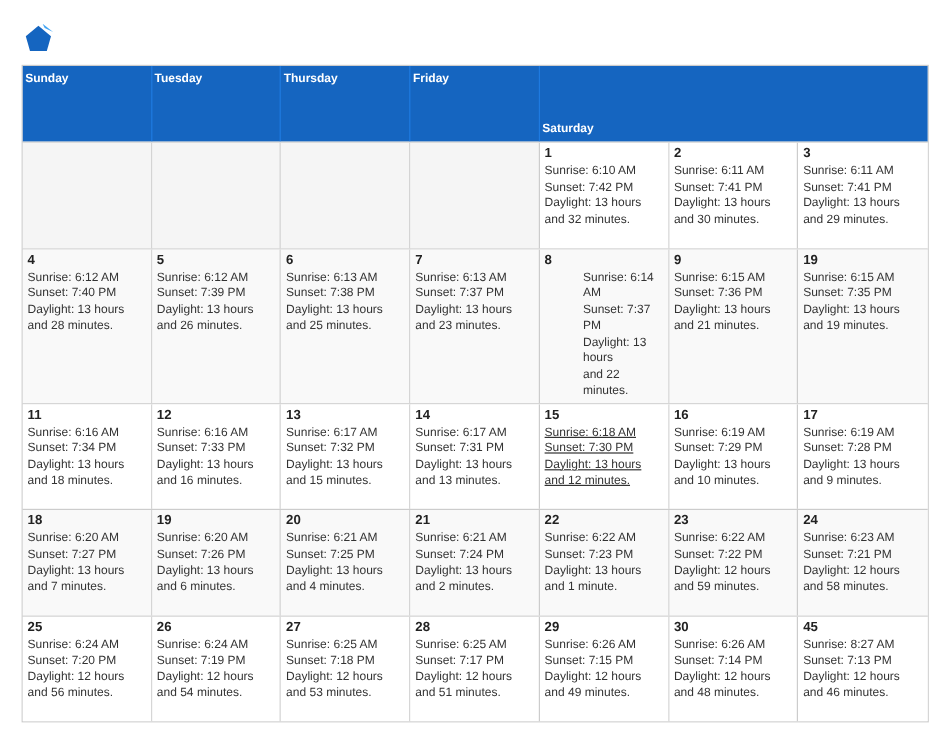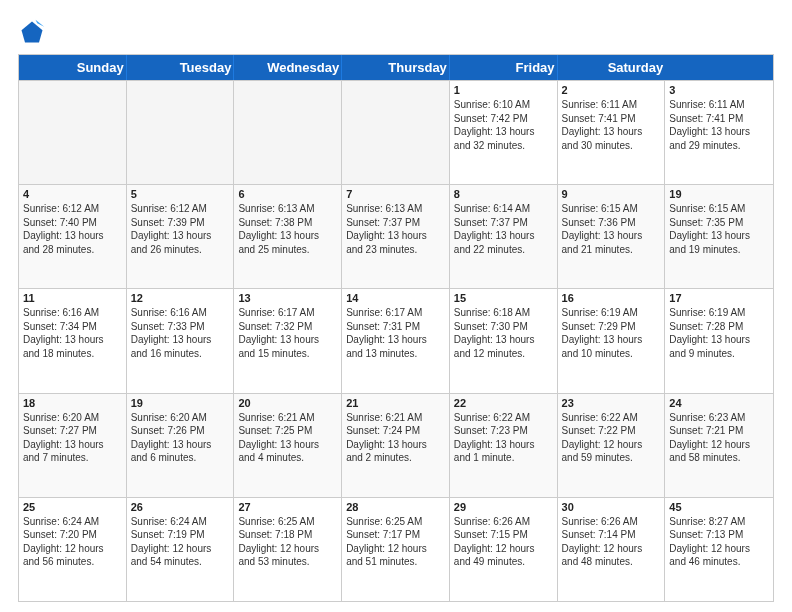--- a/index.html
+++ b/index.html
@@ -58,27 +58,27 @@
       flex-direction: column;
       border: 1px solid #ccc;
     }
     .cal-header-row {
       display: grid;
       grid-template-columns: repeat(7, 1fr);
       background: #1565c0;
     }
     .cal-header-cell {
       color: #fff;
-      font-size: 13px;
+      font-size: 10px;
       font-weight: bold;
-      text-align: right;
+      text-align: left;
       padding: 5px 2px;
       border-right: 1px solid #1e7ae0;
     }
-    .cal-header-cell:last-child { border-right: none; }
+    .cal-header-cell:last-child { border-right: none; margin-top: 42px; }
     .cal-body {
       flex: 1;
       display: flex;
       flex-direction: column;
     }
     .cal-row {
       display: grid;
       grid-template-columns: repeat(7, 1fr);
       flex: 1;
       border-top: 1px solid #ccc;
@@ -125,21 +125,20 @@
     <div class="title-block">
       <div class="main-title"></div>
       <div class="subtitle"></div>
     </div>
   </div>
 
   <div class="calendar">
     <div class="cal-header-row">
     <div class="cal-header-cell">Sunday</div>
         <div class="cal-header-cell">Tuesday</div>
-        <div class="cal-header-cell">Wednesday</div>
         <div class="cal-header-cell">Thursday</div>
         <div class="cal-header-cell">Friday</div>
         <div class="cal-header-cell">Saturday</div>
       </div>
     <div class="cal-body">
     <div class="cal-row">
           <div class="cal-cell empty"></div>
           <div class="cal-cell empty"></div>
           <div class="cal-cell empty"></div>
           <div class="cal-cell empty"></div>
@@ -189,21 +188,21 @@
           </div>
           <div class="cal-cell alt">
             <div class="day-num">7</div>
             <div class="cell-info" style="white-space: pre-line;">Sunrise: 6:13 AM
 Sunset: 7:37 PM
 Daylight: 13 hours
 and 23 minutes.</div>
           </div>
           <div class="cal-cell alt">
             <div class="day-num">8</div>
-            <div class="cell-info" style="white-space: pre-line;">Sunrise: 6:14 AM
+            <div class="cell-info" style="white-space: pre-line; margin-left: 32px;">Sunrise: 6:14 AM
 Sunset: 7:37 PM
 Daylight: 13 hours
 and 22 minutes.</div>
           </div>
           <div class="cal-cell alt">
             <div class="day-num">9</div>
             <div class="cell-info" style="white-space: pre-line;">Sunrise: 6:15 AM
 Sunset: 7:36 PM
 Daylight: 13 hours
 and 21 minutes.</div>
@@ -240,21 +239,21 @@
           </div>
           <div class="cal-cell">
             <div class="day-num">14</div>
             <div class="cell-info" style="white-space: pre-line;">Sunrise: 6:17 AM
 Sunset: 7:31 PM
 Daylight: 13 hours
 and 13 minutes.</div>
           </div>
           <div class="cal-cell">
             <div class="day-num">15</div>
-            <div class="cell-info" style="white-space: pre-line;">Sunrise: 6:18 AM
+            <div class="cell-info" style="white-space: pre-line; text-decoration: underline;">Sunrise: 6:18 AM
 Sunset: 7:30 PM
 Daylight: 13 hours
 and 12 minutes.</div>
           </div>
           <div class="cal-cell">
             <div class="day-num">16</div>
             <div class="cell-info" style="white-space: pre-line;">Sunrise: 6:19 AM
 Sunset: 7:29 PM
 Daylight: 13 hours
 and 10 minutes.</div>

